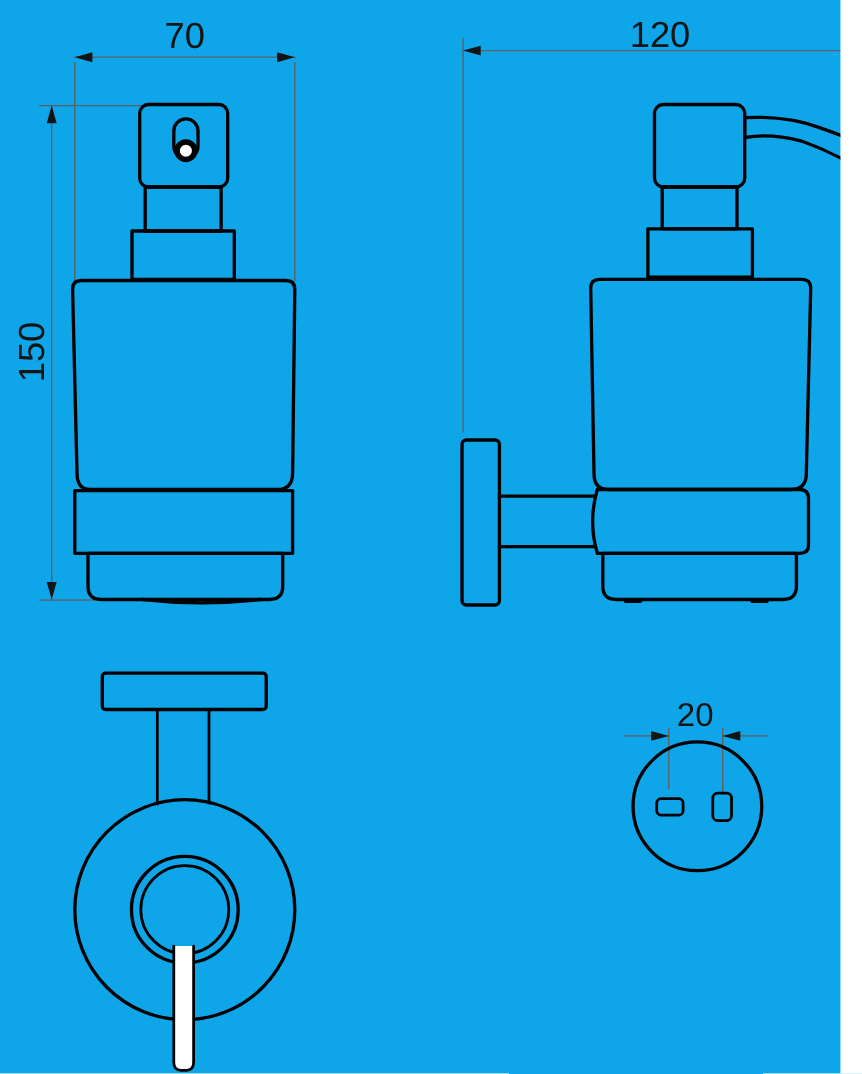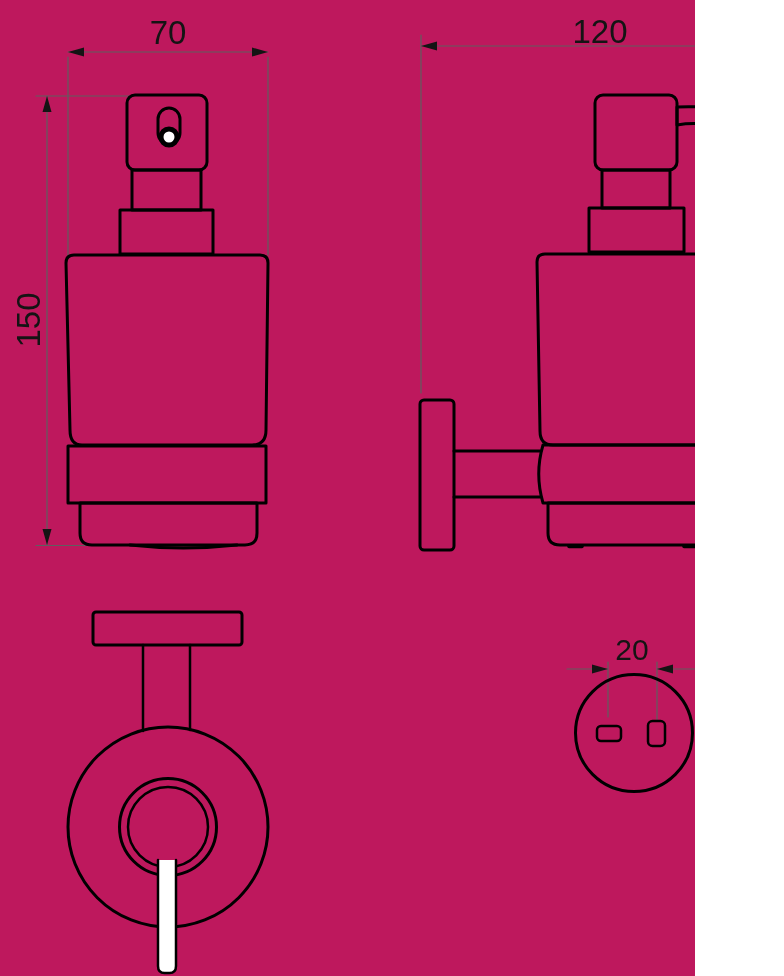--- a/index.html
+++ b/index.html
@@ -1,16 +1,16 @@
 <!DOCTYPE html>
 <html><head>
 <meta charset="utf-8">
 <style>
   html,body{margin:0;padding:0;background:#ffffff;}
-  .stage{width:695px;height:976px;position:relative;background:#be185d;overflow:hidden;}
+  .stage{width:764px;height:976px;position:relative;background:#0ea5e9;overflow:hidden;}
   svg{display:block;}
   svg *{stroke-linecap:round;stroke-linejoin:round;}
   .ln{fill:none;stroke-width:3;}
   .ln25{fill:none;stroke-width:2.5;}
   .ln35{fill:none;stroke-width:3.5;}
   .fillwhite{fill:#ffffff;stroke-width:2.5;}
   .whitering{fill:#ffffff;stroke-width:5;}
   .dim{fill:none;stroke-width:1.2;}
   .arrow{stroke:none;}
   .dimtext{

